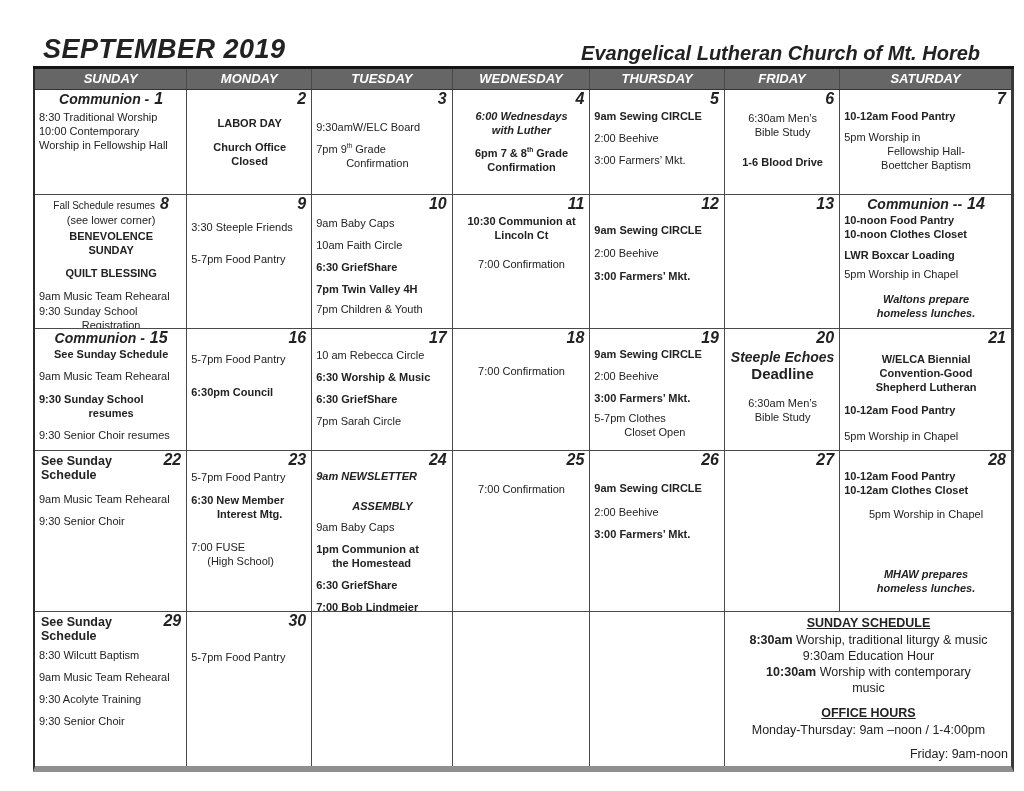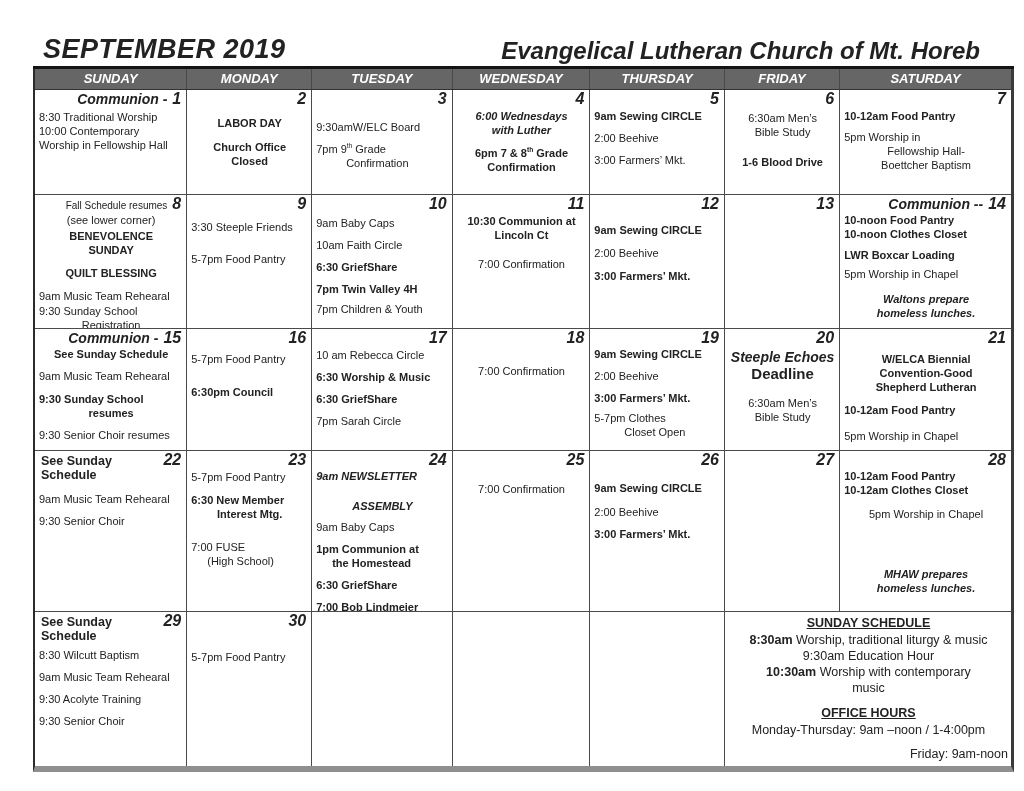--- a/index.html
+++ b/index.html
@@ -2,36 +2,36 @@
 <html style="--header-bg: #666666; --header-text: #ffffff; --line: #4a4a4a;"><head>
 <meta charset="utf-8">
 <style>
   html,body{margin:0;padding:0;background:#ffffff;}
   body{width:1024px;height:791px;font-family:"Liberation Sans",sans-serif;color:#222;overflow:hidden;}
   .page{width:981px;margin:0 0 0 33px;padding-top:34px;}
 
   
   .titlebar{display:flex;justify-content:space-between;align-items:flex-end;border-bottom:3px solid #141414;padding-bottom:1px;}
   .month{font-size:27px;font-weight:700;font-style:italic;letter-spacing:.5px;padding-left:10px;}
-  .church{font-size:24px;font-weight:700;font-style:italic;margin-right:34px;}
+  .church{font-size:20px;font-weight:700;font-style:italic;margin-right:34px;}
 
   
   .calendar{border-left:2px solid #2b2b2b;border-right:3px solid #3a3a3a;border-bottom:6px solid #8f8f8f;}
   .dhrow{display:grid;grid-template-columns:15.6% 12.8% 14.4% 14.1% 13.8% 11.8% 17.5%;background:var(--header-bg,#666);border-bottom:1px solid #333;}
   .dh{color:var(--header-text,#fff);font-style:italic;font-weight:700;font-size:13px;text-align:center;padding:2px 0 3px 0;border-right:1px solid #4a4a4a;}
   .dh:last-child{border-right:none;}
 
   .week{display:grid;grid-template-columns:15.6% 12.8% 14.4% 14.1% 13.8% 11.8% 17.5%;}
   .cell{border-right:1px solid var(--line,#4a4a4a);border-bottom:1px solid var(--line,#4a4a4a);overflow:hidden;padding:0 3px 2px 4px;}
   .week .cell:last-child{border-right:none;}
   .week:last-child .cell{border-bottom:none;}
 
   
   .top{display:flex;justify-content:flex-end;align-items:baseline;padding:1px 2px 0 2px;min-height:17px;}
-  .top.has-text{gap:5px;}
+  .top.has-text{justify-content:center;gap:5px;}
   .top .num{font-weight:700;font-style:italic;font-size:16px;line-height:1.05;}
   .top .txt.bi{font-weight:700;font-style:italic;font-size:14px;}
   .top .txt.b{font-weight:700;font-size:12.5px;}
   .top .txt.r{font-size:10px;}
 
   
   .line{font-size:11px;line-height:14px;margin-top:2px;}
   .s-b{font-weight:700;}
   .s-bi{font-weight:700;font-style:italic;}
   .s-bu{font-weight:700;text-decoration:underline;font-size:13px;}

